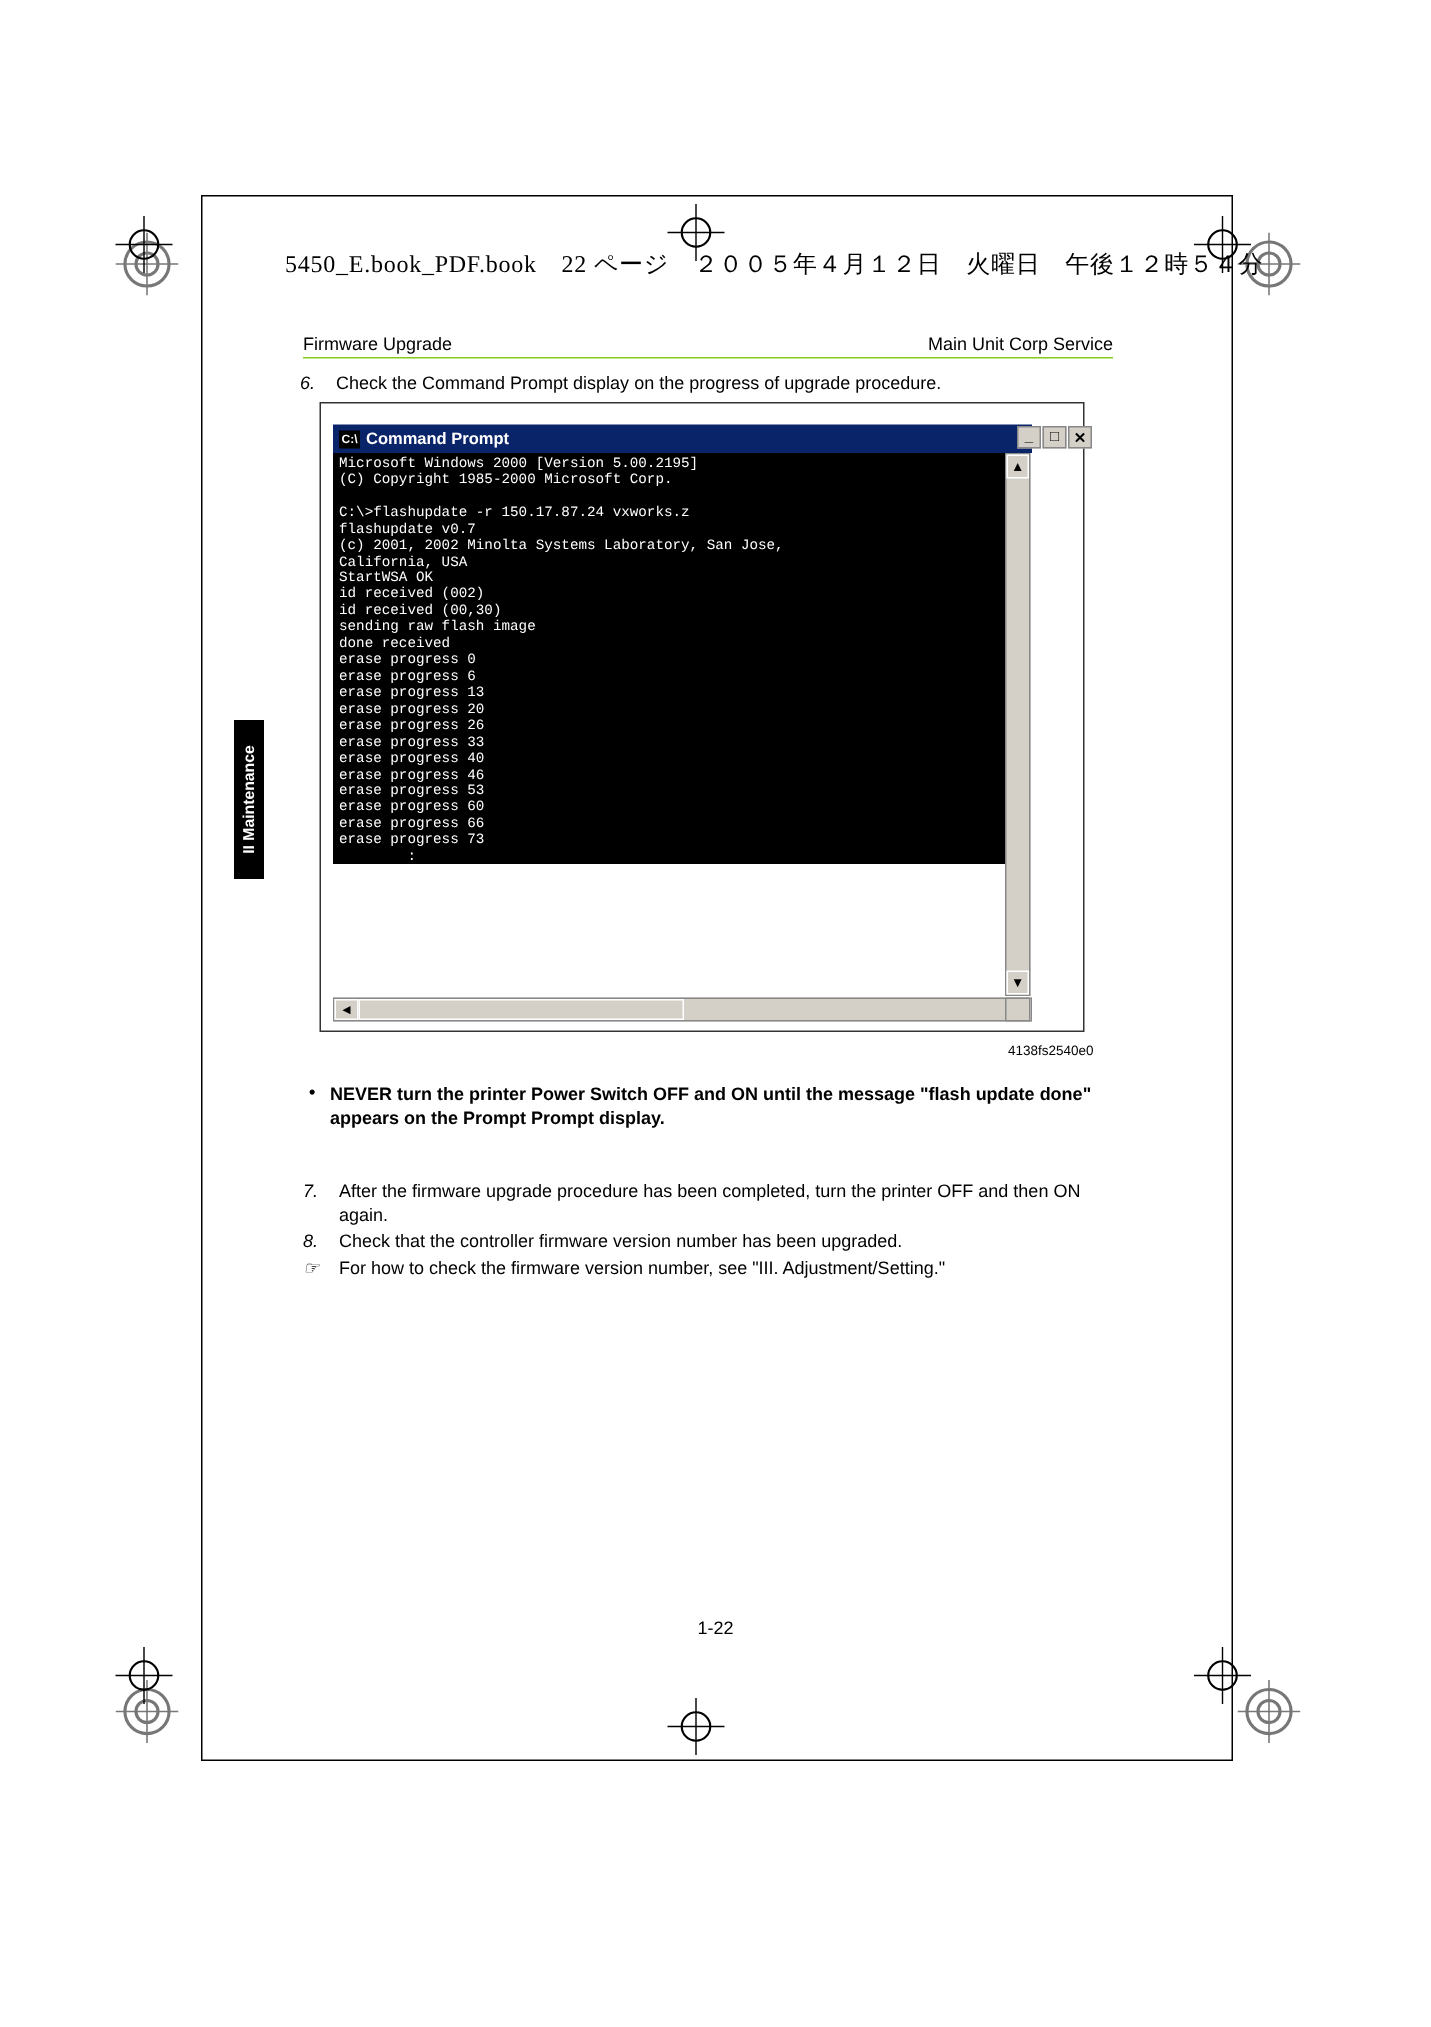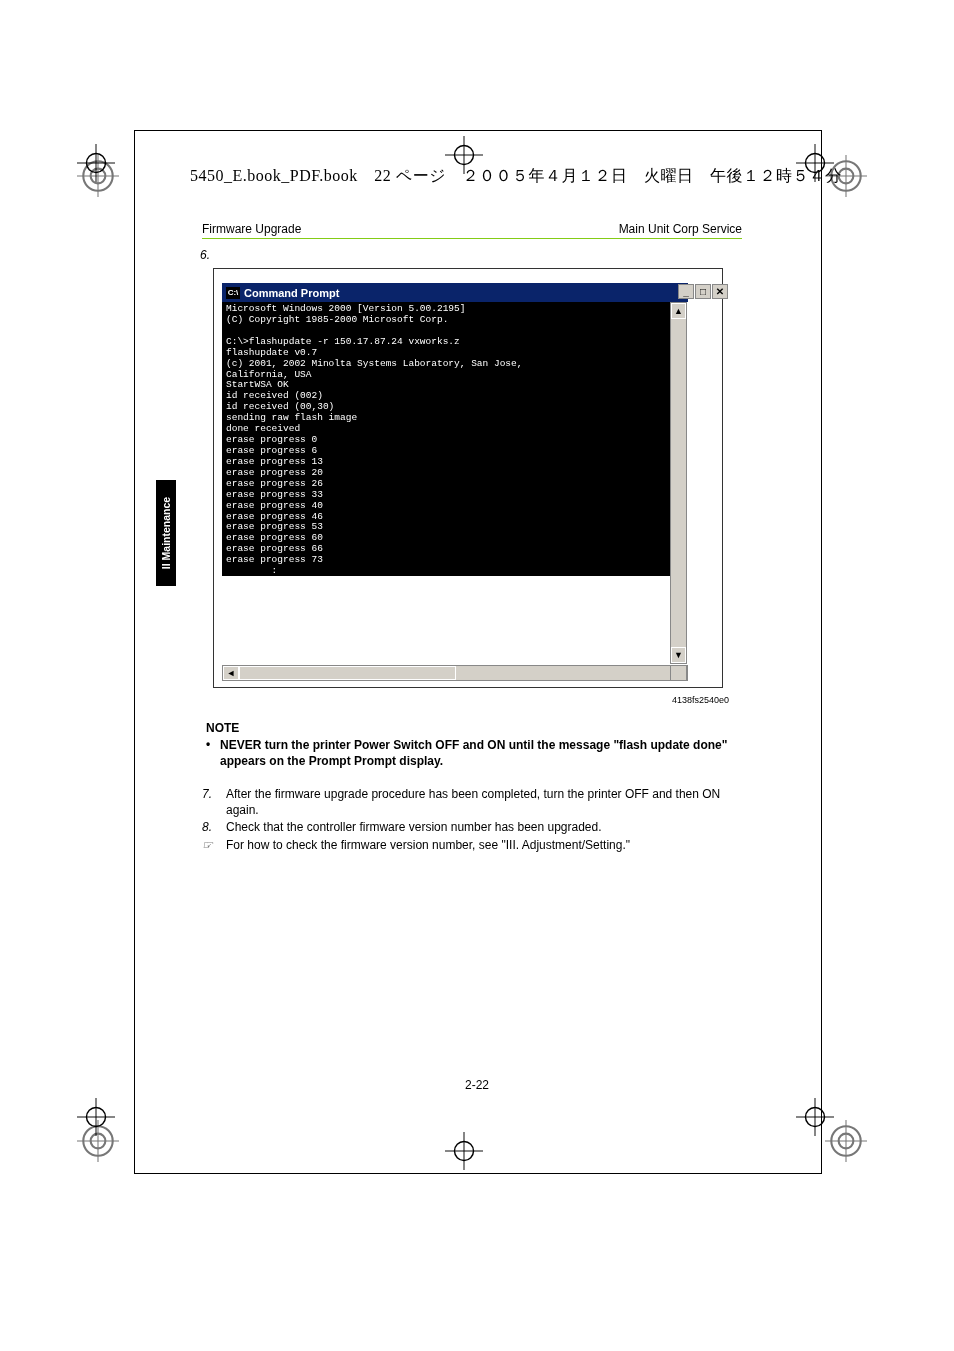--- a/index.html
+++ b/index.html
@@ -262,20 +262,21 @@
 
 <div class="book-header">5450_E.book_PDF.book　22 ページ　２００５年４月１２日　火曜日　午後１２時５４分</div>
 
 <div class="header-row">
   <span>Firmware Upgrade</span>
   <span>Main Unit Corp Service</span>
 </div>
 
 <div class="step6">
   <span class="num">6.</span>
+  <span>Check the Command Prompt display on the progress of upgrade procedure.</span>
 </div>
 
 <div class="cmd-window"></div>
 
 <div class="cmd-titlebar">
   <span class="cmd-icon">C:\</span>
   <span>Command Prompt</span>
 </div>
 <div class="win-btns">
   <div class="win-btn">_</div>
@@ -325,21 +326,20 @@
   <div class="hbtn">◄</div>
   <div class="hthumb"></div>
   <div style="flex:1"></div>
   <div class="hbtn">►</div>
 </div>
 <div class="resize-grip"></div>
 
 <div class="fig-label">4138fs2540e0</div>
 
 <div class="note-block">
-  <div class="note-title">NOTE</div>
   <div class="bullet-row">
     <span class="b">•</span>
     <span class="t">NEVER turn the printer Power Switch OFF and ON until the message "flash update done" appears on the Prompt Prompt display.</span>
   </div>
 </div>
 
 <div class="steps">
   <div class="step-row">
     <span class="sn">7.</span>
     <span class="st">After the firmware upgrade procedure has been completed, turn the printer OFF and then ON again.</span>
@@ -351,13 +351,13 @@
   <div class="step-row">
     <span class="sn pointer-icon">☞</span>
     <span class="st">For how to check the firmware version number, see "III. Adjustment/Setting."</span>
   </div>
 </div>
 
 <div class="side-tab">
   <span>II Maintenance</span>
 </div>
 
-<div class="page-num">2-22</div>
+<div class="page-num">1-22</div>
 
 </body></html>

